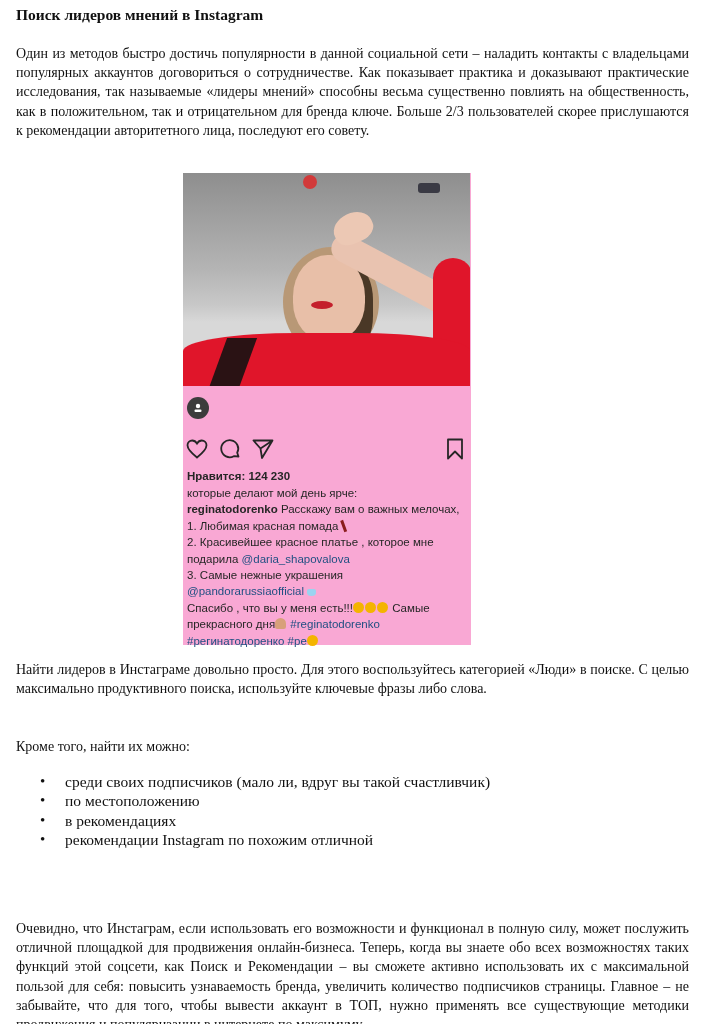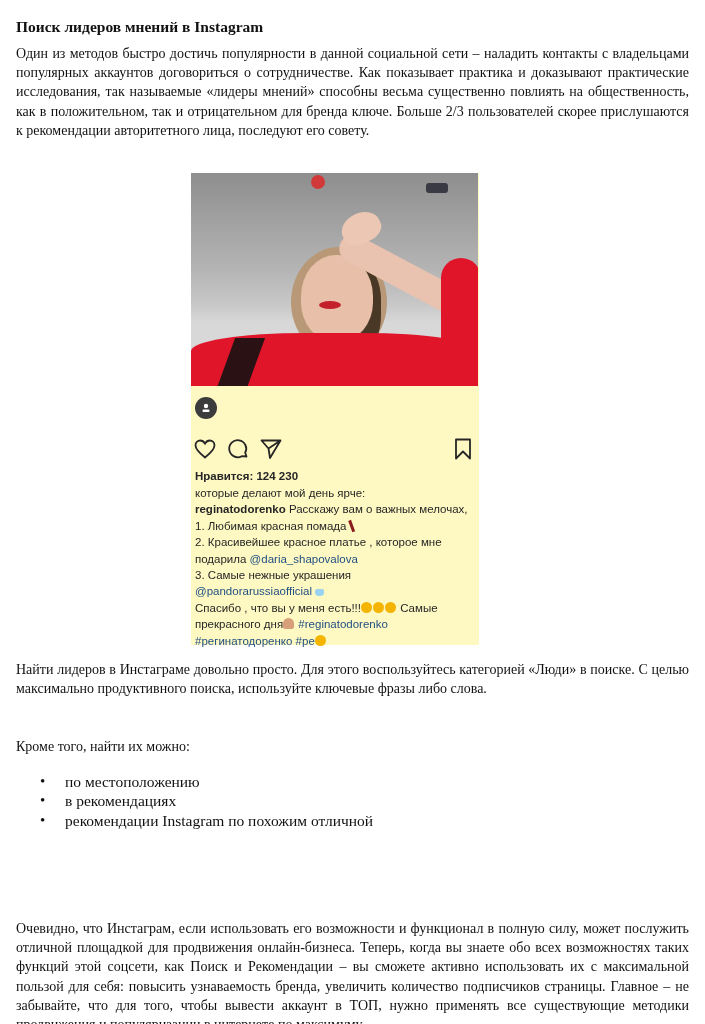--- a/index.html
+++ b/index.html
@@ -1,30 +1,30 @@
 <!DOCTYPE html>
 <html><head>
 <meta charset="utf-8">
 <style>
   html, body { margin: 0; padding: 0; background: #ffffff; }
   body { width: 705px; height: 1024px; position: relative; overflow: hidden;
          font-family: "Liberation Serif", serif; color: #111; }
-  .title { position: absolute; left: 16px; top: 18px; font-weight: bold; font-size: 15.5px; }
+  .title { position: absolute; left: 16px; top: 6px; font-weight: bold; font-size: 15.5px; }
   .para { position: absolute; left: 16px; width: 673px; font-size: 14px; line-height: 19.2px;
           text-align: justify; margin: 0; }
   .p1 { top: 44px; }
   .p2 { top: 660px; }
   .p3 { top: 737px; }
   .p4 { top: 891px; margin-top: 28px; }
   .list { position: absolute; left: 40px; top: 772px; margin: 0; padding: 0; list-style: none;
           font-size: 15.5px; line-height: 19.4px; }
   .list li { position: relative; padding-left: 25px; }
   .list li::before { content: "•"; position: absolute; left: 0; top: 0; font-size: 15px; }
 
-  .post { position: absolute; left: 191px; top: 173px; width: 288px; height: 472px; background: #fef9c3; }
+  .post { position: absolute; left: 183px; top: 173px; width: 288px; height: 472px; background: #f9a8d4; }
   .photo { position: absolute; left: 0; top: 0; width: 287px; height: 213px; overflow: hidden;
            background: linear-gradient(180deg, #8e8e8e 0%, #b4b4b4 45%, #c8c8c8 62%, #d8d8d8 70%); }
   .photo .ceiling-light { position: absolute; left: 120px; top: 2px; width: 14px; height: 14px; background: #d23a3a; border-radius: 50%; }
   .photo .ceiling-obj { position: absolute; left: 235px; top: 10px; width: 22px; height: 10px; background: #3a3a44; border-radius: 3px; }
   .photo .face { position: absolute; left: 110px; top: 82px; width: 72px; height: 86px; background: #e8bfa8; border-radius: 48% 48% 45% 45%; }
   .photo .hair { position: absolute; left: 100px; top: 74px; width: 96px; height: 110px; border-radius: 50%; background: #b89876; }
   .photo .hair-dark { position: absolute; left: 150px; top: 95px; width: 40px; height: 80px; border-radius: 40%; background: #4a3826; }
   .photo .lips { position: absolute; left: 128px; top: 128px; width: 22px; height: 8px; background: #c4202c; border-radius: 50%; }
   .photo .arm { position: absolute; left: 150px; top: 55px; width: 150px; height: 28px; background: #e9c3b0; border-radius: 14px; transform: rotate(28deg); transform-origin: left center; }
   .photo .hand { position: absolute; left: 150px; top: 40px; width: 40px; height: 30px; background: #ecc8b4; border-radius: 50% 50% 40% 40%; transform: rotate(-25deg); }
@@ -113,18 +113,19 @@
     <div><span>Спасибо , что вы у меня есть!!!</span><span class="emoji"></span><span class="emoji"></span><span class="emoji"></span><span> Самые</span></div>
     <div><span>прекрасного дня</span><span class="emoji person"></span><span class="mention"> #reginatodorenko</span></div>
     <div><span class="mention">#регинатодоренко</span><span class="mention"> #ре</span><span class="emoji"></span></div>
   </div>
 </div>
 
 <p class="para p2">Найти лидеров в Инстаграме довольно просто. Для этого воспользуйтесь категорией «Люди» в поиске. С целью максимально продуктивного поиска, используйте ключевые фразы либо слова.</p>
 <p class="para p3">Кроме того, найти их можно:</p>
 
 <ul class="list">
+  <li>среди своих подписчиков (мало ли, вдруг вы такой счастливчик)</li>
   <li>по местоположению</li>
   <li>в рекомендациях</li>
   <li>рекомендации Instagram по похожим отличной</li>
 </ul>
 
 <p class="para p4">Очевидно, что Инстаграм, если использовать его возможности и функционал в полную силу, может послужить отличной площадкой для продвижения онлайн-бизнеса. Теперь, когда вы знаете обо всех возможностях таких функций этой соцсети, как Поиск и Рекомендации – вы сможете активно использовать их с максимальной пользой для себя: повысить узнаваемость бренда, увеличить количество подписчиков страницы. Главное – не забывайте, что для того, чтобы вывести аккаунт в ТОП, нужно применять все существующие методики продвижения и популяризации в интернете по максимуму.</p>
 
 </body></html>

